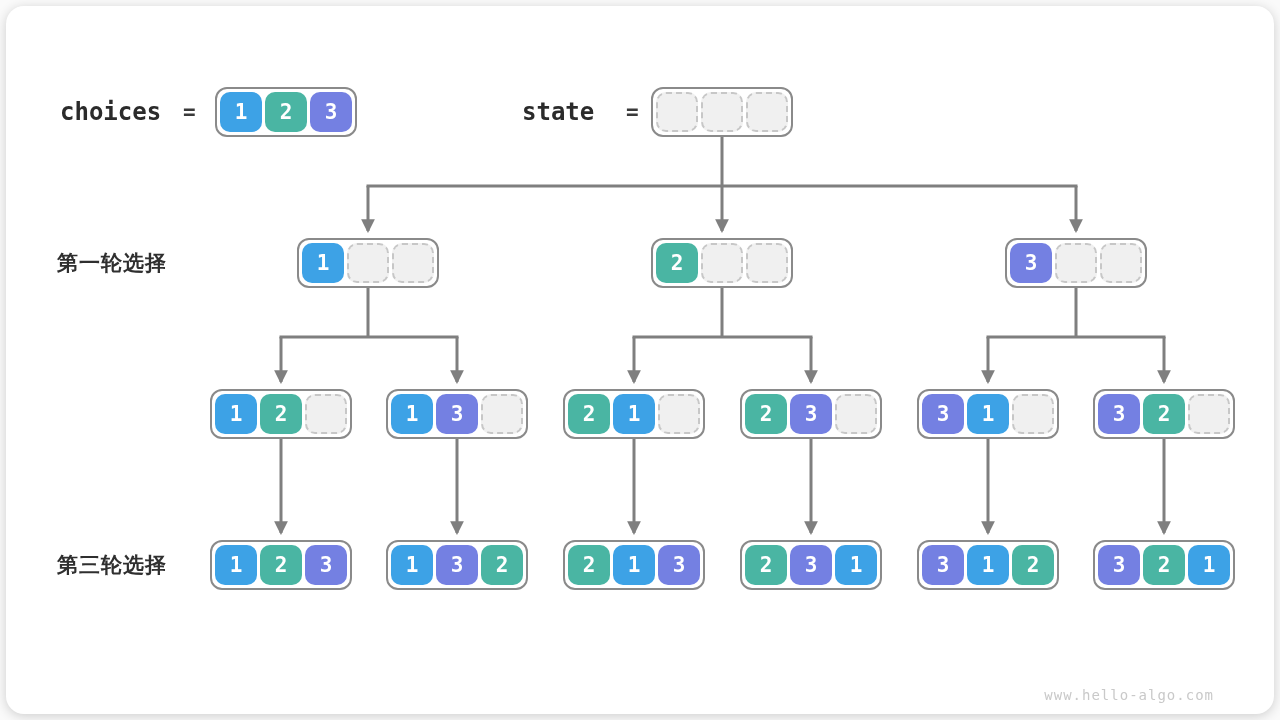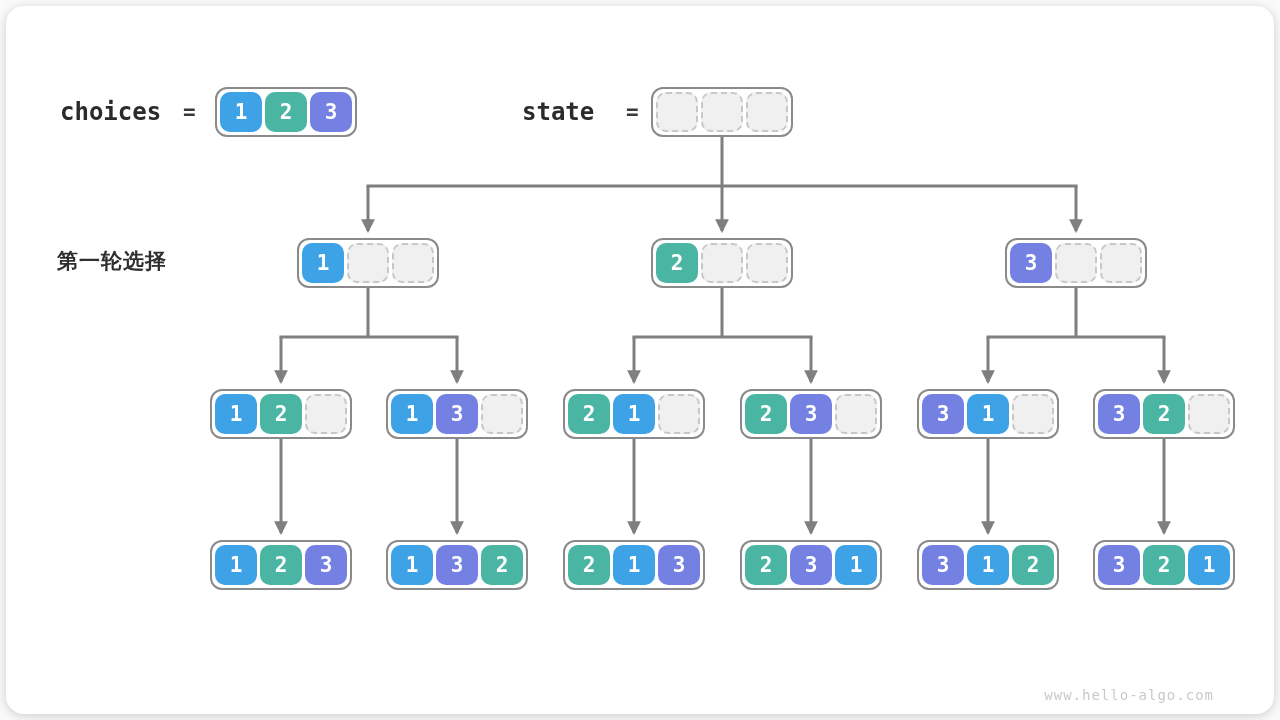--- a/index.html
+++ b/index.html
@@ -17,21 +17,20 @@
   .hlabel{
     position:absolute;height:50px;line-height:50px;
     font-family:"DejaVu Sans Mono","Liberation Mono",monospace;
     font-weight:bold;font-size:24px;color:#2b2b2b;white-space:pre;
   }
   .eq{font-size:21px;color:#3a3a3a;}
   .rowlabel{
     position:absolute;left:57px;height:50px;line-height:50px;
     font-size:21px;font-weight:600;color:#2f2f2f;letter-spacing:1px;
     white-space:pre;
-    font-family:Liberation Mono, monospace;
   }
   .box{
     position:absolute;box-sizing:border-box;height:50px;width:142px;
     display:flex;gap:3px;padding:3px;border:2px solid #8a8a8a;
     border-radius:12px;background:#ffffff;
   }
   .cell{
     box-sizing:border-box;width:42px;height:40px;border-radius:10px;
     display:flex;align-items:center;justify-content:center;
     font-family:"DejaVu Sans Mono","Liberation Mono",monospace;
@@ -78,20 +77,21 @@
         <path d="M988 439 V533" stroke="#7f7f7f" stroke-width="3" fill="none" marker-end="url(#ah)"></path>
         <path d="M1164 439 V533" stroke="#7f7f7f" stroke-width="3" fill="none" marker-end="url(#ah)"></path>
       </svg>
 
     <span class="hlabel" style="left:60px;top:87px">choices</span>
     <span class="hlabel eq" style="left:183px;top:87px">=</span>
     <span class="hlabel" style="left:522px;top:87px">state</span>
     <span class="hlabel eq" style="left:626px;top:87px">=</span>
 
     <span class="rowlabel" style="top:238px">第一轮选择</span>
+    <span class="rowlabel" style="top:540px">第三轮选择</span>
 
     <div id="boxes">
         <div class="box" style="left: 215px; top: 87px; border-color: rgb(138, 138, 138);">
           <div class="cell" style="background: rgb(61, 162, 230);">1</div>
           <div class="cell" style="background: rgb(74, 181, 163);">2</div>
           <div class="cell" style="background: rgb(116, 128, 226);">3</div>
         </div>
         <div class="box" style="left: 651px; top: 87px; border-color: rgb(138, 138, 138);">
           <div class="cell empty" style="background: rgb(240, 240, 240); border-color: rgb(199, 199, 199);"></div>
           <div class="cell empty" style="background: rgb(240, 240, 240); border-color: rgb(199, 199, 199);"></div>

